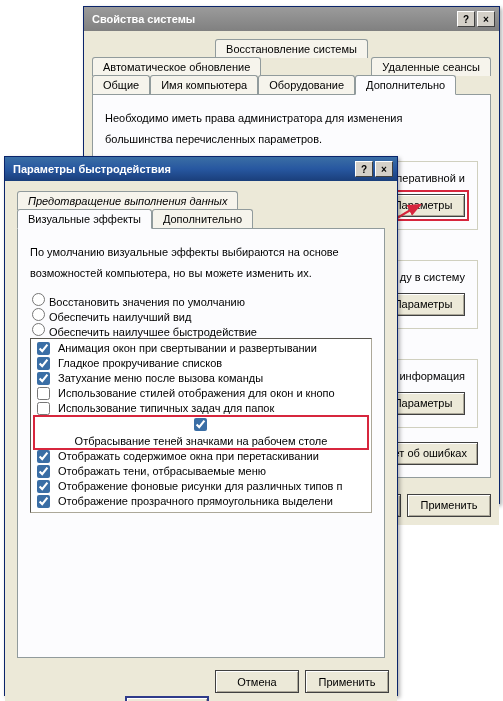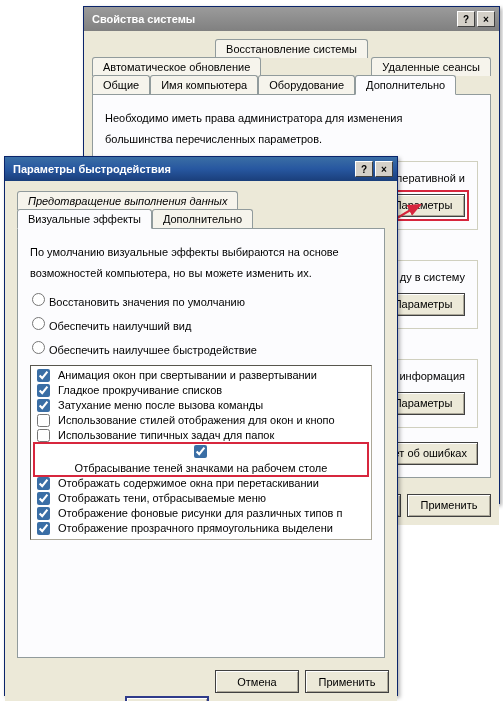--- a/index.html
+++ b/index.html
@@ -103,21 +103,21 @@
   }
   .btn.default {
     border: 2px solid #2f3b8a;
     margin-top: 26px;
   }
   .highlight-red {
     outline: 2px solid #d7263d;
     outline-offset: 2px;
   }
   .desc { margin: 4px 0 6px; line-height: 1.35; }
-  .radiorow { display: block; margin: 9px 0; }
+  .radiorow { display: block; margin: 0 0; }
   .checklist {
     border: 1px inset #aca899;
     background: #fff;
     height: 175px;
     overflow-y: scroll;
     padding: 2px;
   }
   .checkrow {
     display: flex; align-items: center;
     gap: 4px;

